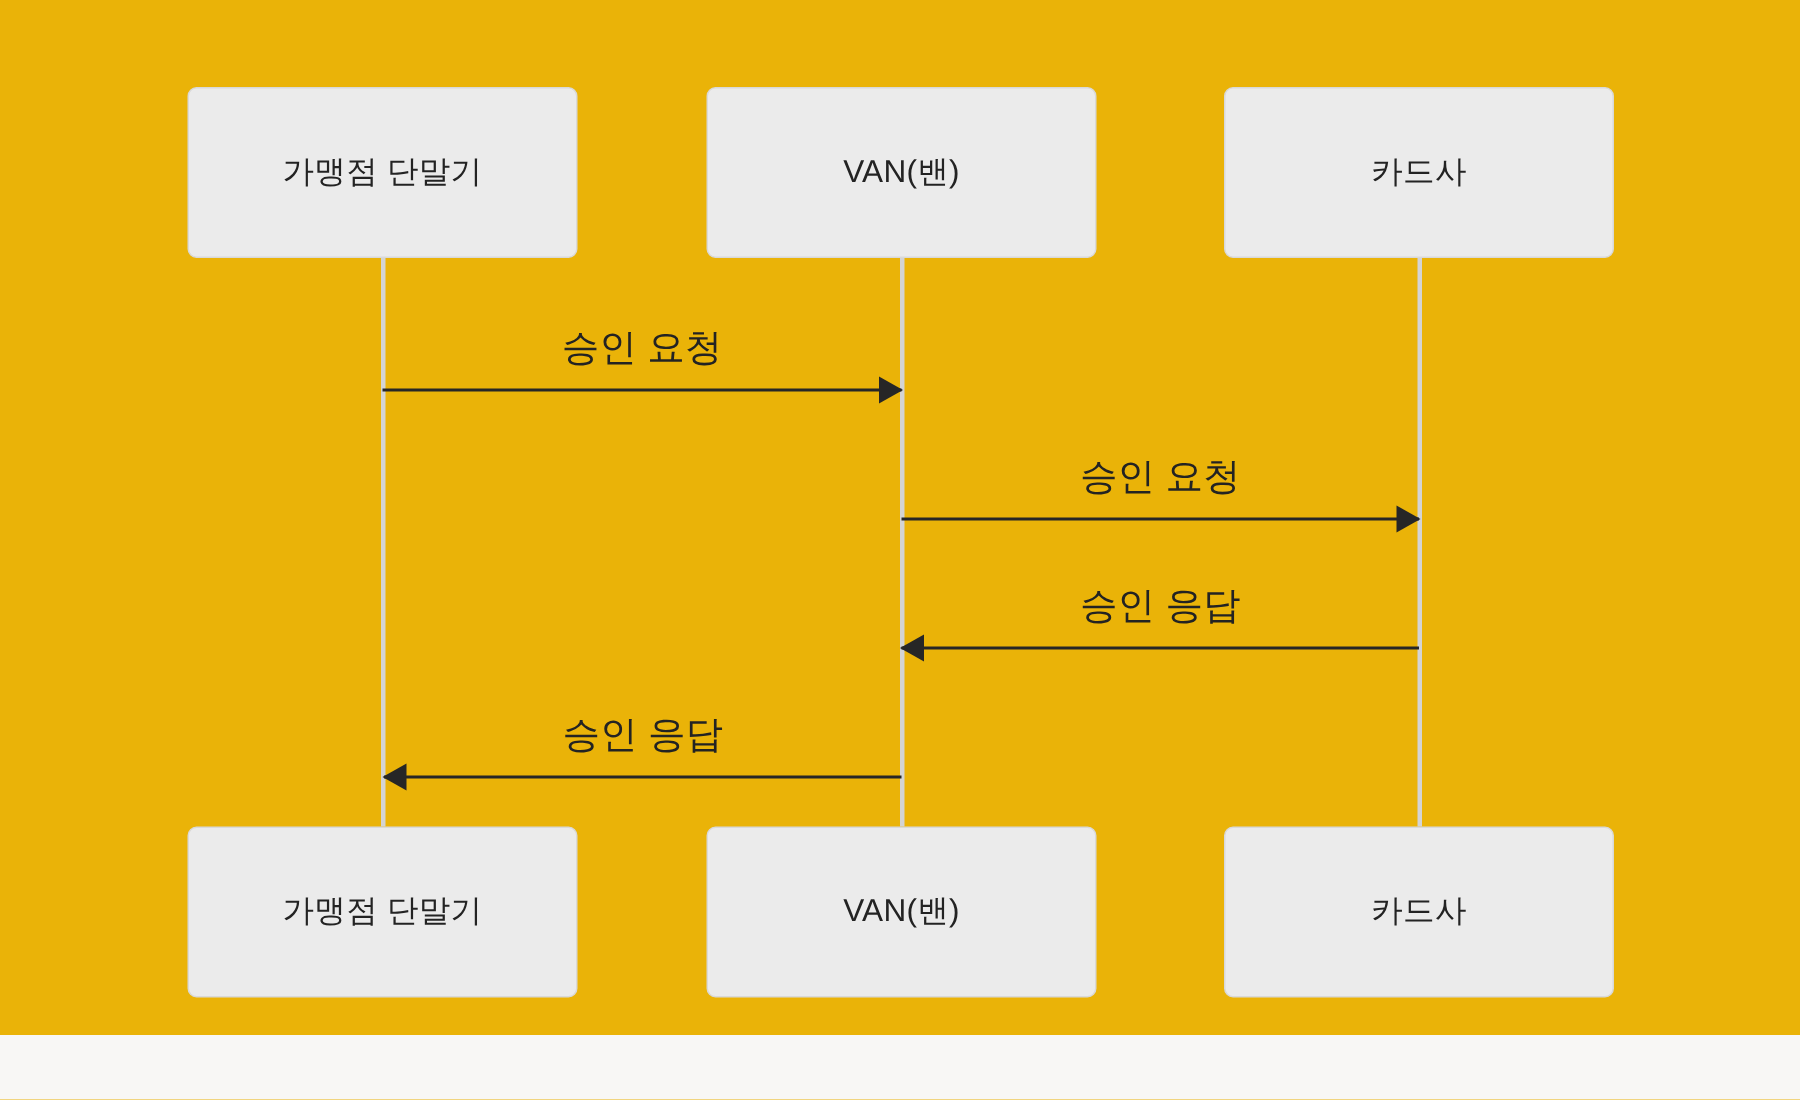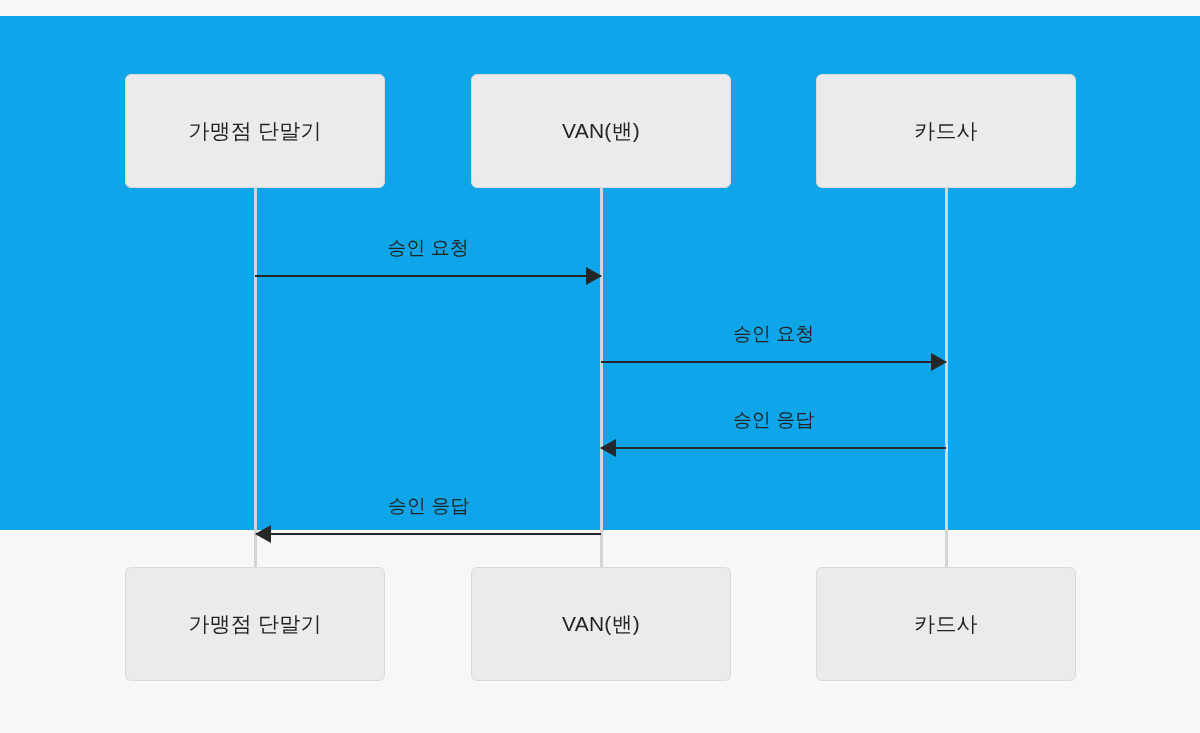--- a/index.html
+++ b/index.html
@@ -10,23 +10,22 @@
   body {
     width: 1200px;
     height: 733px;
     background: #f8f7f5;
     font-family: "Liberation Sans", "DejaVu Sans", sans-serif;
     overflow: hidden;
   }
   #diagram-canvas {
     position: relative;
     width: 1200px;
-    height: 514px;
-    background: #0ea5e9;
-    margin-top: 16px;
+    height: 690px;
+    background: #eab308;
   }
   .lifeline {
     position: absolute;
     width: 3px;
     background: #d4d4d4;
     top: 172px;
     height: 379px;
   }
   .participant-box {
     position: absolute;
@@ -74,21 +73,21 @@
   .arrowhead.left {
     left: -1px;
     border-right: 16px solid #262626;
   }
   .message-label {
     position: absolute;
     left: 0;
     right: 0;
     top: 0;
     text-align: center;
-    font-size: 19px;
+    font-size: 25px;
     color: #232323;
     line-height: 26px;
     white-space: nowrap;
   }
 </style>
 </head>
 <body>
 
 <div id="diagram-canvas">
 

